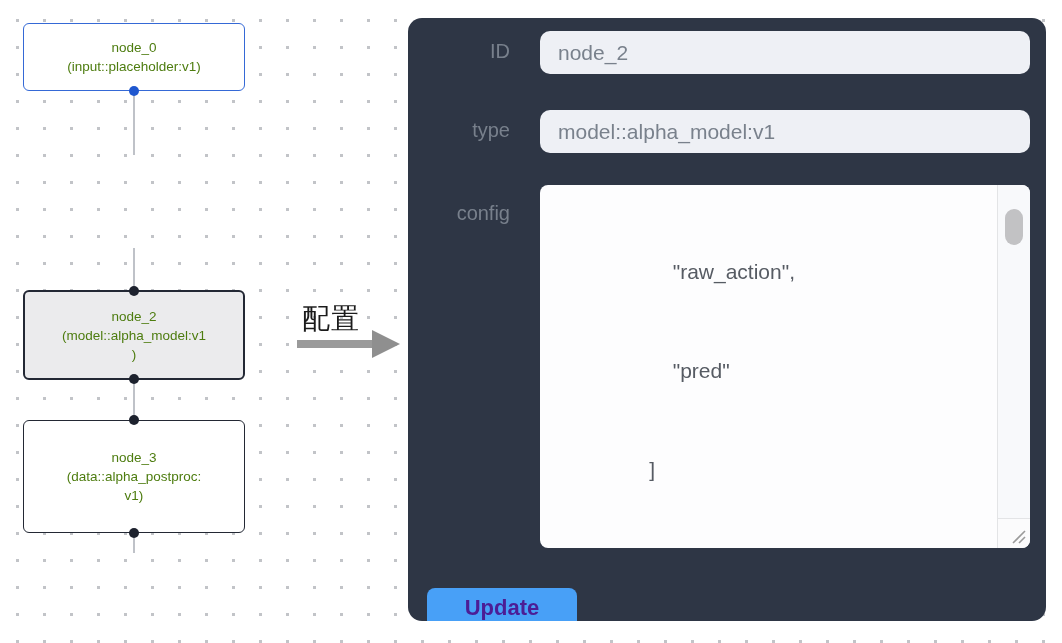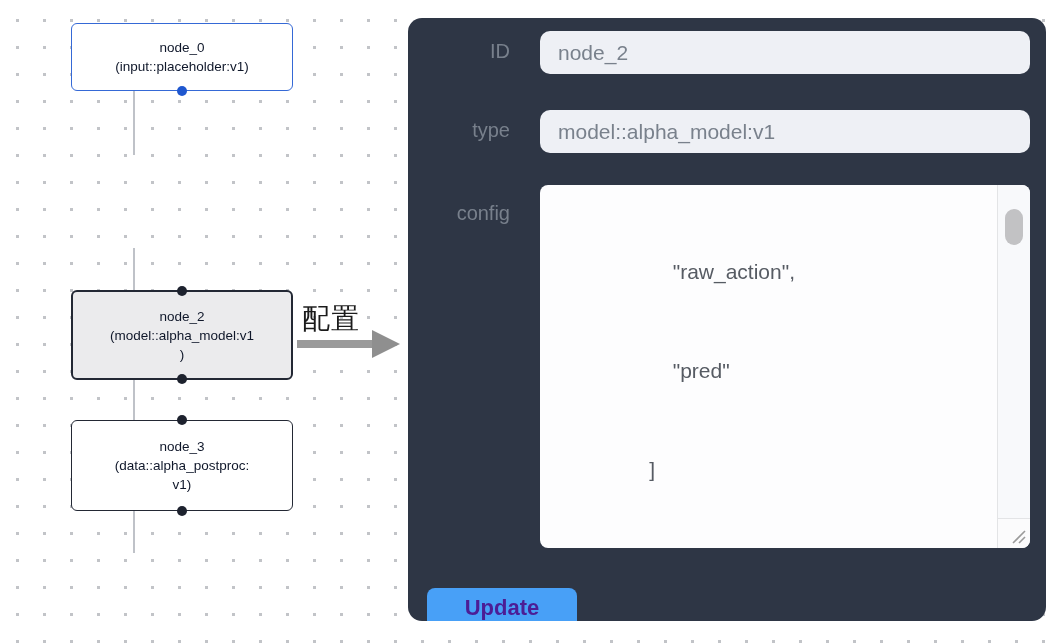--- a/index.html
+++ b/index.html
@@ -11,21 +11,21 @@
     background-image: radial-gradient(circle, #c2c4c8 1.5px, transparent 1.6px);
     background-size:27px 27px;
     background-position:4px 7px;
   }
 
   
   .node {
     position:absolute; left:23px; width:222px;
     background:#ffffff; border:1.5px solid #232834; border-radius:6px;
     display:flex; flex-direction:column; align-items:center; justify-content:center;
-    text-align:center; color:#0f172a; font-size:13.5px; line-height:19px;margin-left:48px;
+    text-align:center; color:#4d7c0f; font-size:13.5px; line-height:19px;
   }
   .node .nline { white-space:nowrap; }
   .node-input  { border-color:#3569d6; }
   .node-output { border-color:#e83181; }
   .node-selected { background:#ebebed; border-width:2.5px; }
 
   .handle {
     position:absolute; left:50%; width:10px; height:10px; margin-left:-5px;
     border-radius:50%; background:#1d222e;
   }
@@ -116,21 +116,21 @@
 
 
   <div class="node node-selected" style="top:290px; height:90px;">
     <div class="nline">node_2</div>
     <div class="nline">(model::alpha_model:v1</div>
     <div class="nline">)</div>
     <div class="handle handle-top"></div>
     <div class="handle handle-bottom"></div>
   </div>
 
-  <div class="node" style="top:420px; height:91px;">
+  <div class="node" style="top:420px; height:113px;">
     <div class="nline">node_3</div>
     <div class="nline">(data::alpha_postproc:</div>
     <div class="nline">v1)</div>
     <div class="handle handle-top"></div>
     <div class="handle handle-bottom"></div>
   </div>
 
 
   <div class="anno-label">配置</div>
   <div class="anno-arrow-bar"></div>

